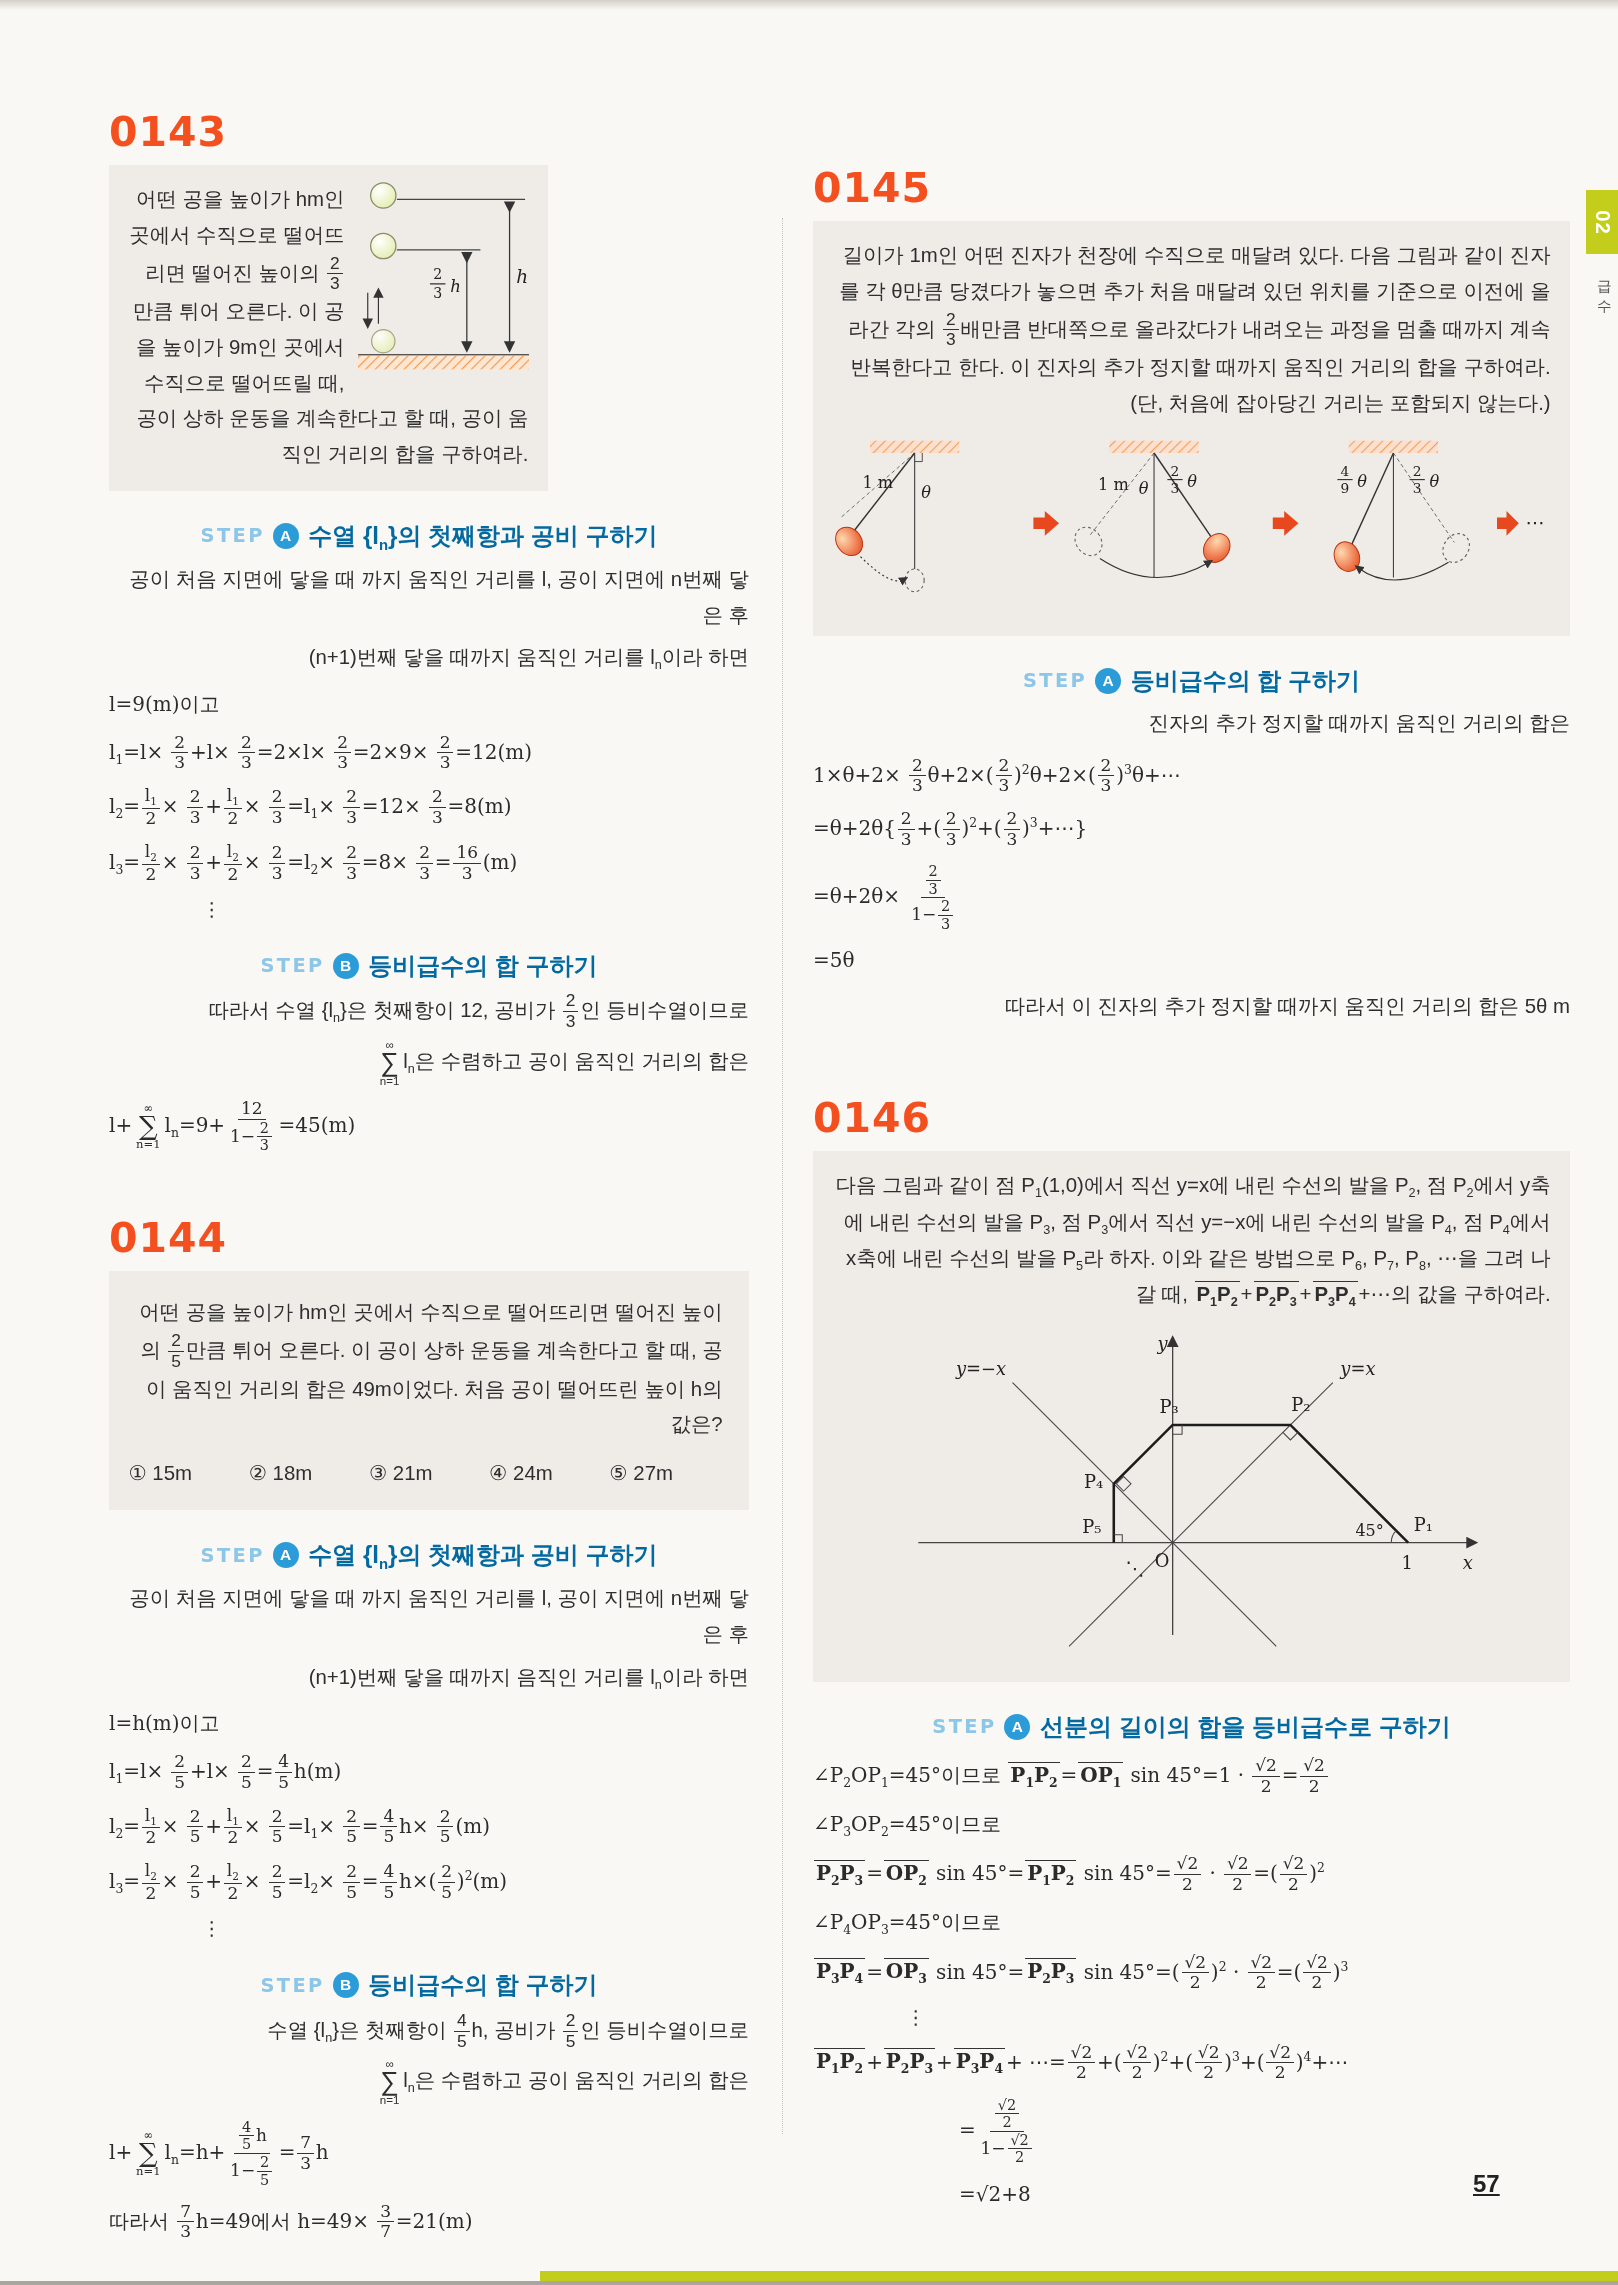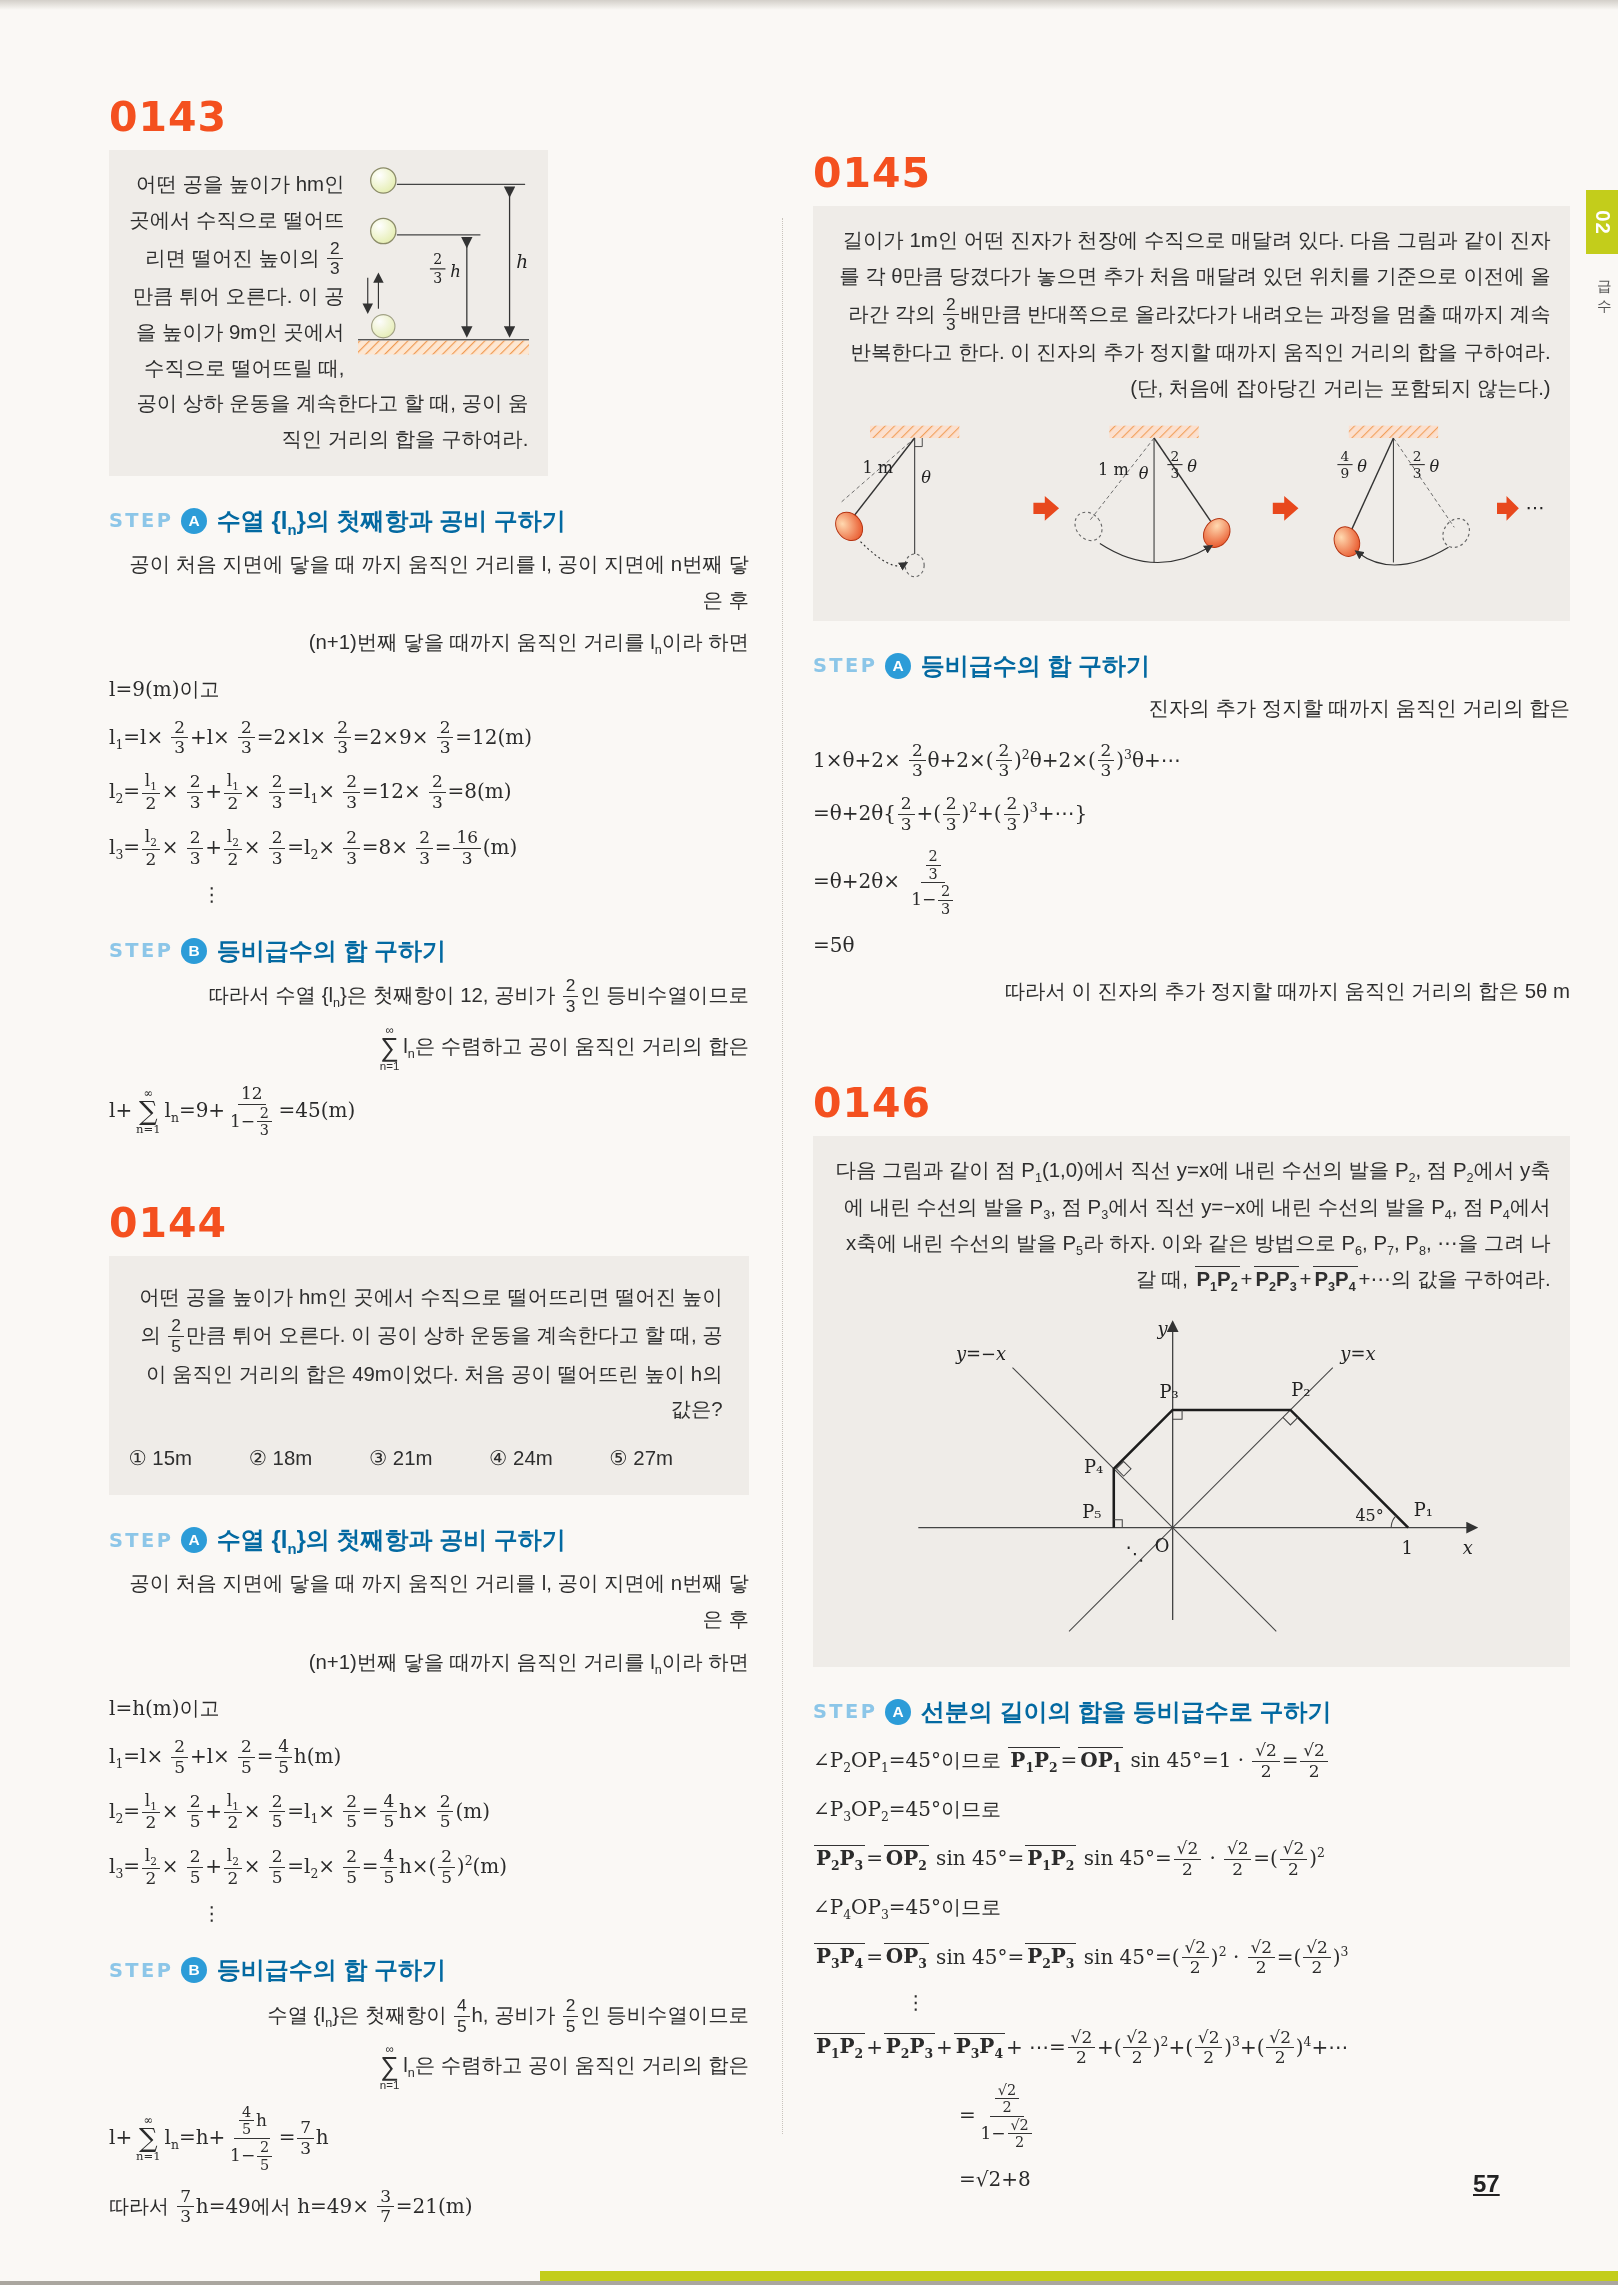--- a/index.html
+++ b/index.html
@@ -21,23 +21,23 @@
   .pageno{position:absolute;top:2170px;left:1473px;font-size:24px;font-weight:bold;color:#222;text-decoration:underline;}
 
   .col{position:absolute;}
   .col.left{left:109px;top:97px;width:640px;}
   .col.right{left:813px;top:153px;width:757px;}
 
   .pnum{font-family:"DejaVu Sans",sans-serif;font-size:41px;font-weight:800;
     color:#f4501f;letter-spacing:1px;margin:0 0 11.6px 0;line-height:1;}
   .pbox{background:#efece8;padding:17.5px 19.4px;font-size:20.4px;line-height:1.85;color:#2e2e2e;}
   .pbox-143{width:400px;min-height:291px;}
-  .sect{margin-bottom:56px;}
-
-  .step{display:flex;align-items:center;margin:29px 0 9.7px 0;}
+  .sect{margin-bottom:56px;margin-top:15px;}
+
+  .step{display:flex;align-items:center;margin:29px 0 9.7px 0;justify-content:center;}
   .sword{color:#8cc6e8;font-weight:700;font-size:19.4px;letter-spacing:2.4px;
     font-family:"DejaVu Sans",sans-serif;}
   .badge{width:26px;height:26px;border-radius:50%;background:#2c9cd8;color:#fff;
     display:flex;align-items:center;justify-content:center;font-weight:bold;
     font-size:15.5px;margin:0 9.7px 0 7.8px;flex:0 0 auto;}
   .stitle{font-weight:bold;color:#0369a1;font-size:24px;}
 
   .kline{font-size:20.4px;line-height:1.75;margin:6.8px 0;color:#2e2e2e;text-align:right;}
   .fline{font-family:"DejaVu Serif","Liberation Serif",serif;font-size:20px;
     margin:13.6px 0;color:#2b2b2b;line-height:1.45;}

